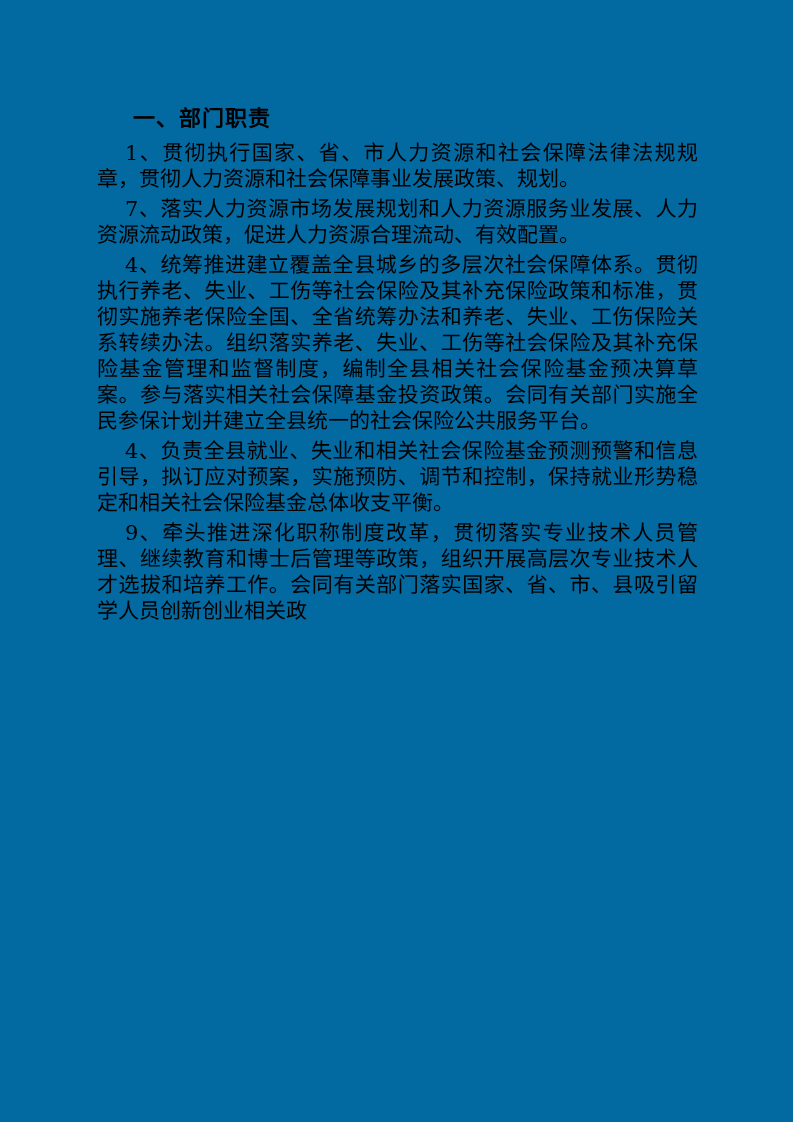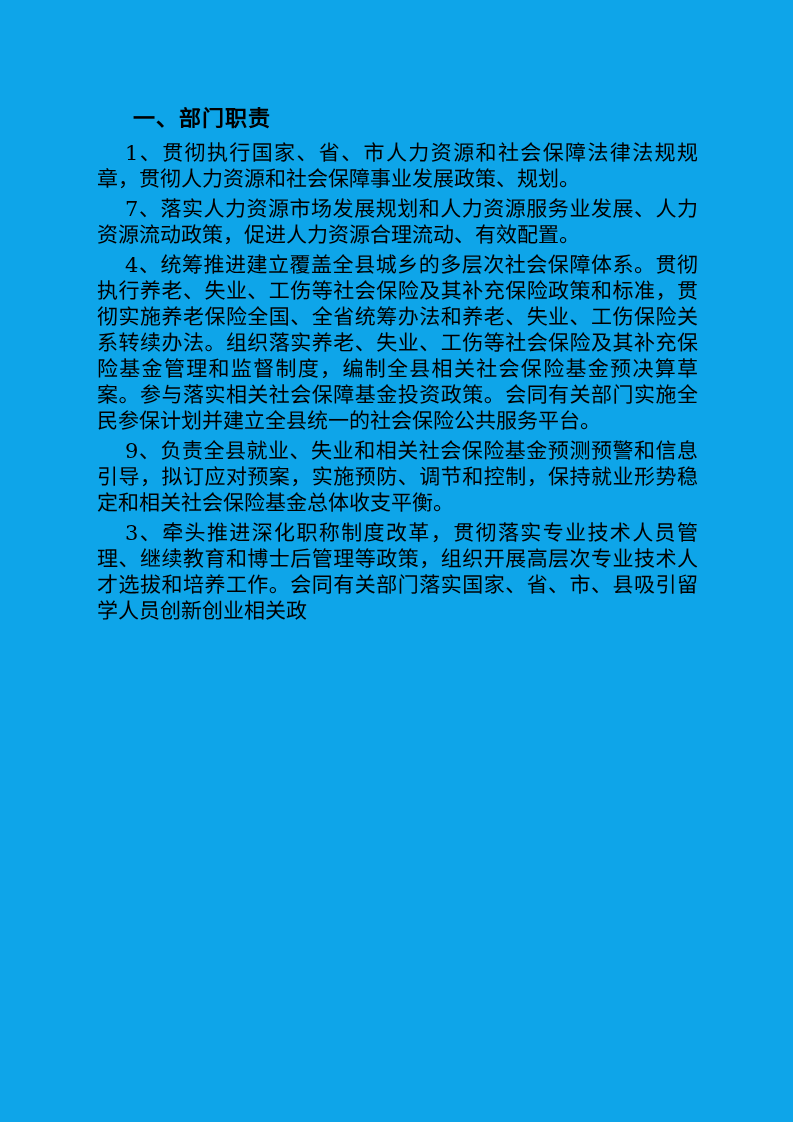--- a/index.html
+++ b/index.html
@@ -4,21 +4,21 @@
 <style>
   html, body {
     margin: 0;
     padding: 0;
     background: #ffffff;
   }
   .page {
     position: relative;
     width: 793px;
     height: 1122px;
-    background: #0ea5e9;
+    background: #0369a1;
     overflow: hidden;
   }
   .content {
     position: absolute;
     left: 97px;
     top: 104px;
     width: 601px;
     color: #000000;
   }
   .heading {
@@ -43,16 +43,16 @@
 </style>
 </head>
 <body>
 
 <div class="page">
   <div class="content">
     <h1 class="heading">一、部门职责</h1>
     <p class="para">1、贯彻执行国家、省、市人力资源和社会保障法律法规规章，贯彻人力资源和社会保障事业发展政策、规划。</p>
     <p class="para">7、落实人力资源市场发展规划和人力资源服务业发展、人力资源流动政策，促进人力资源合理流动、有效配置。</p>
     <p class="para">4、统筹推进建立覆盖全县城乡的多层次社会保障体系。贯彻执行养老、失业、工伤等社会保险及其补充保险政策和标准，贯彻实施养老保险全国、全省统筹办法和养老、失业、工伤保险关系转续办法。组织落实养老、失业、工伤等社会保险及其补充保险基金管理和监督制度，编制全县相关社会保险基金预决算草案。参与落实相关社会保障基金投资政策。会同有关部门实施全民参保计划并建立全县统一的社会保险公共服务平台。</p>
-    <p class="para">9、负责全县就业、失业和相关社会保险基金预测预警和信息引导，拟订应对预案，实施预防、调节和控制，保持就业形势稳定和相关社会保险基金总体收支平衡。</p>
-    <p class="para">3、牵头推进深化职称制度改革，贯彻落实专业技术人员管理、继续教育和博士后管理等政策，组织开展高层次专业技术人才选拔和培养工作。会同有关部门落实国家、省、市、县吸引留学人员创新创业相关政</p>
+    <p class="para">4、负责全县就业、失业和相关社会保险基金预测预警和信息引导，拟订应对预案，实施预防、调节和控制，保持就业形势稳定和相关社会保险基金总体收支平衡。</p>
+    <p class="para">9、牵头推进深化职称制度改革，贯彻落实专业技术人员管理、继续教育和博士后管理等政策，组织开展高层次专业技术人才选拔和培养工作。会同有关部门落实国家、省、市、县吸引留学人员创新创业相关政</p>
   </div>
 </div>
 
 </body></html>

